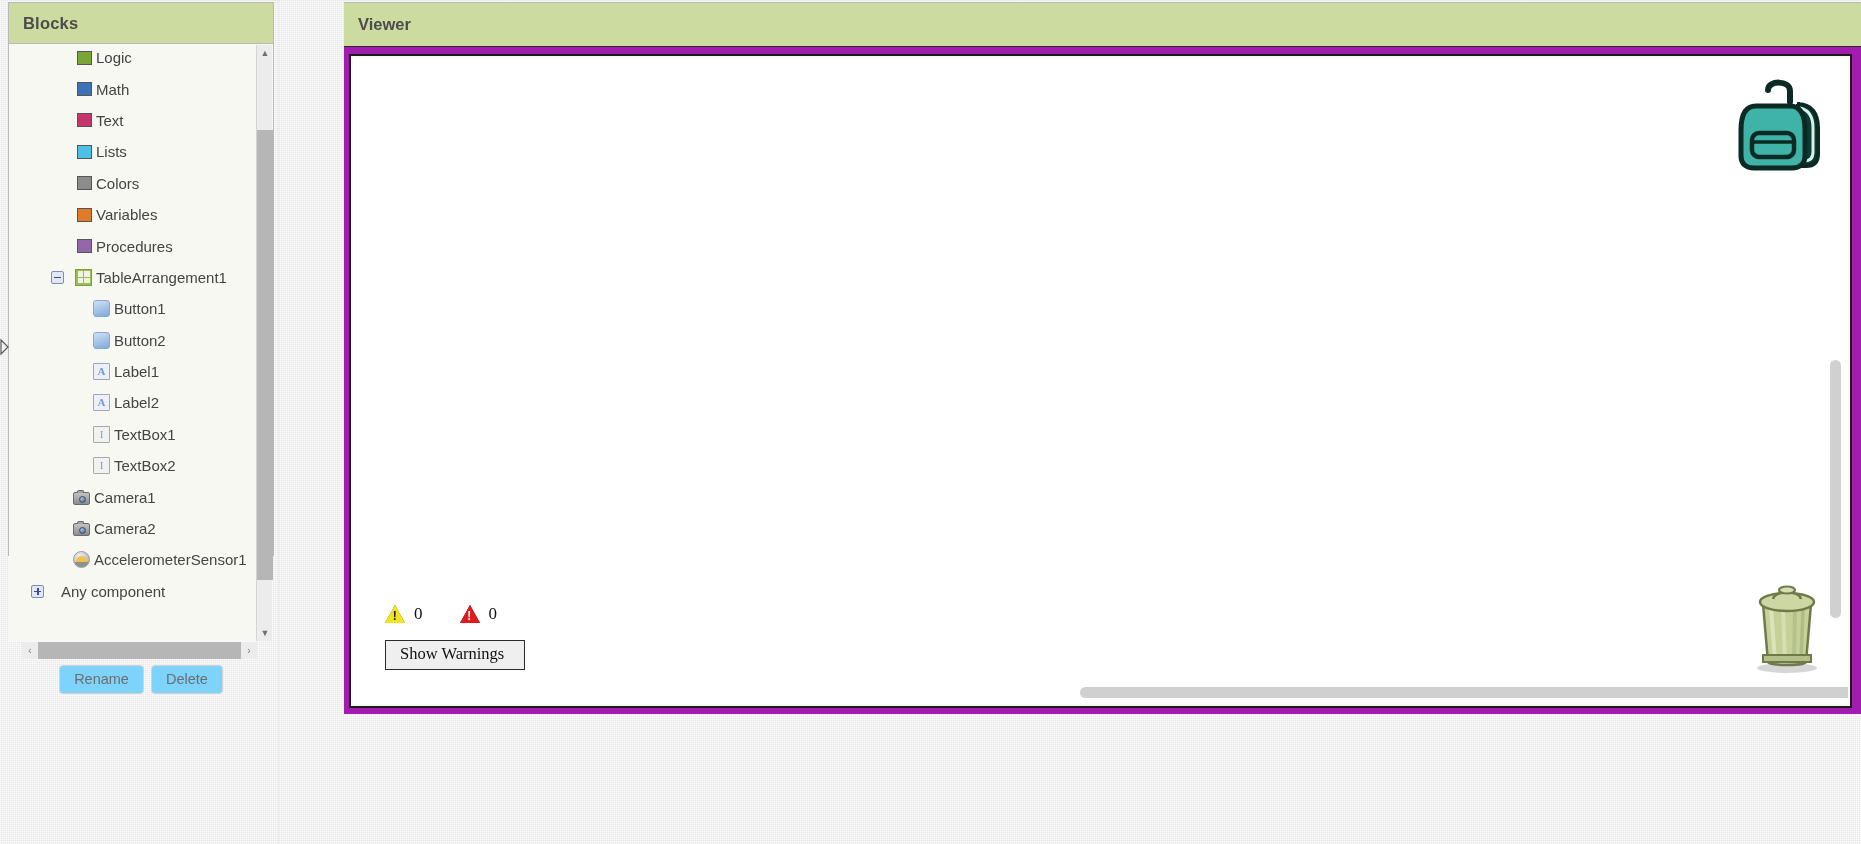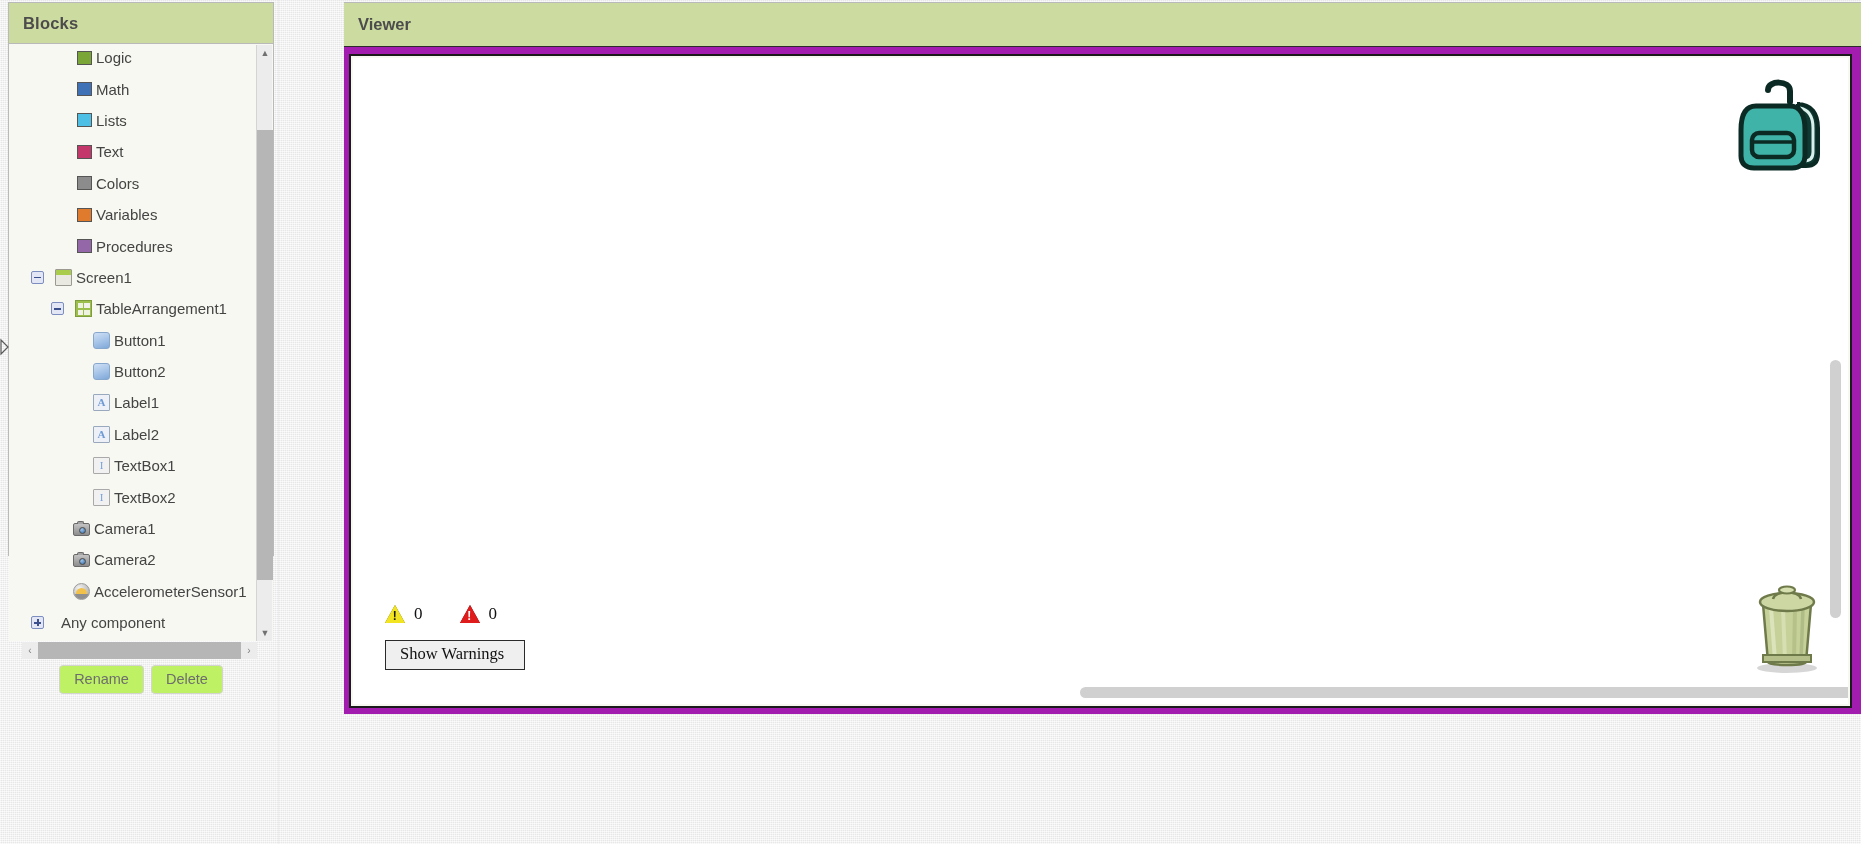--- a/index.html
+++ b/index.html
@@ -249,21 +249,21 @@
 
   #tree-buttons {
     position: absolute;
     left: 0; top: 662px;
     width: 264px;
     display: flex;
     justify-content: center;
     gap: 7px;
   }
   .tbtn {
-    background: #bef264;
+    background: #7dd3fc;
     border: 1px solid #d3d3cf;
     border-radius: 4px;
     font-size: 14.5px;
     color: #6d6d6d;
     padding: 5px 14px 6px 14px;
     font-family: "Liberation Sans", sans-serif;
     cursor: pointer;
   }
 
   
@@ -423,51 +423,44 @@
         <span class="swatch" style="background:#7aa637"></span>
         <span class="label">Logic</span>
       </div>
       <div class="tree-row">
         <span class="pad-g5"></span>
         <span class="swatch" style="background:#3f71b7"></span>
         <span class="label">Math</span>
       </div>
       <div class="tree-row">
         <span class="pad-g5"></span>
+        <span class="swatch" style="background:#c3376b"></span>
+        <span class="label">Text</span>
+      </div>
+      <div class="tree-row">
+        <span class="pad-g5"></span>
         <span class="swatch" style="background:#4ec0e5"></span>
         <span class="label">Lists</span>
-      </div>
-      <div class="tree-row">
-        <span class="pad-g5"></span>
-        <span class="swatch" style="background:#c3376b"></span>
-        <span class="label">Text</span>
       </div>
       <div class="tree-row">
         <span class="pad-g5"></span>
         <span class="swatch" style="background:#8c8c8c"></span>
         <span class="label">Colors</span>
       </div>
       <div class="tree-row">
         <span class="pad-g5"></span>
         <span class="swatch" style="background:#e07a2c"></span>
         <span class="label">Variables</span>
       </div>
       <div class="tree-row">
         <span class="pad-g5"></span>
         <span class="swatch" style="background:#9367a8"></span>
         <span class="label">Procedures</span>
       </div>
 
-      <div class="tree-row">
-        <span style="width:22px;flex:none"></span>
-        <span class="toggle"></span>
-        <span style="width:11px;flex:none"></span>
-        <span class="ic ic-screen"></span>
-        <span class="label">Screen1</span>
-      </div>
 
       <div class="tree-row">
         <span style="width:42px;flex:none"></span>
         <span class="toggle"></span>
         <span style="width:11px;flex:none"></span>
         <span class="ic ic-table">
             <i></i>
             <i></i>
             <i></i>
             <i></i>

